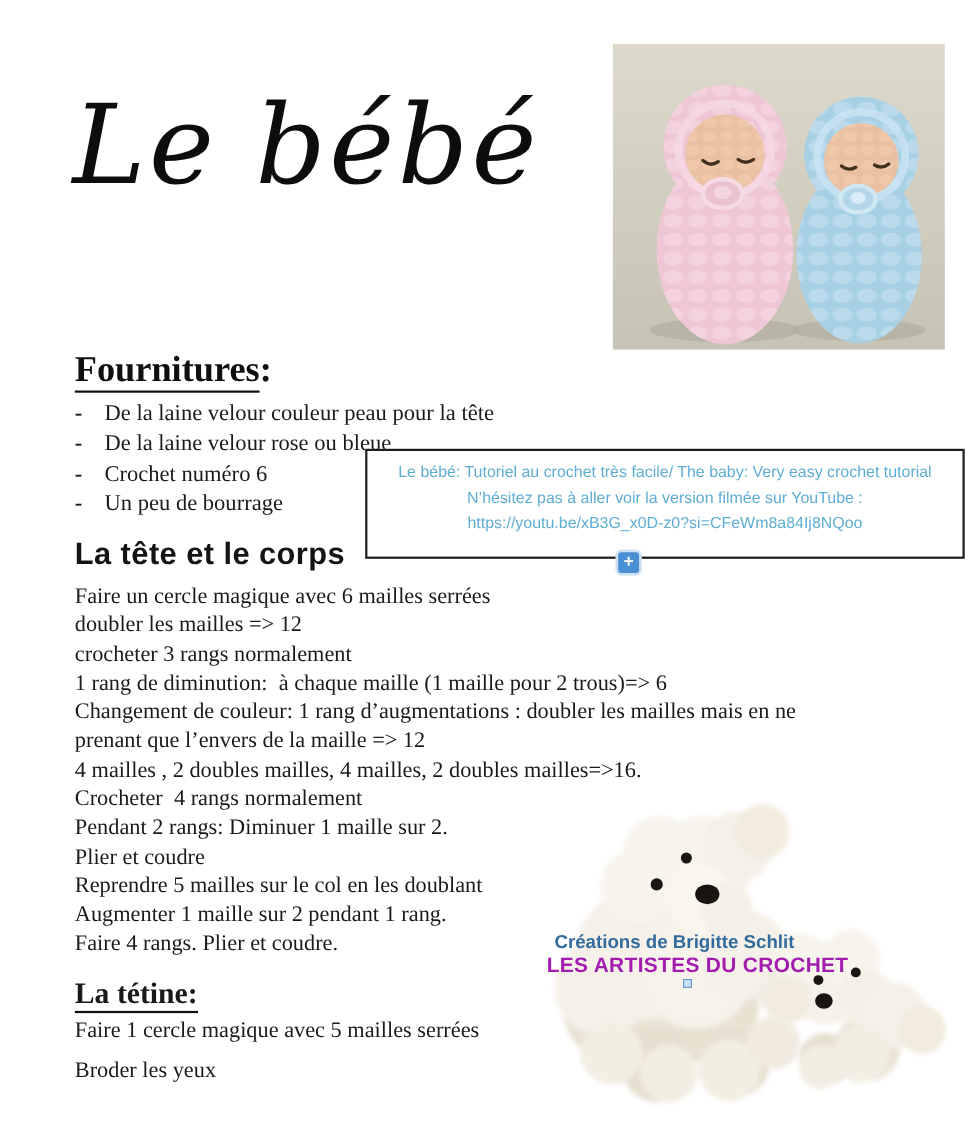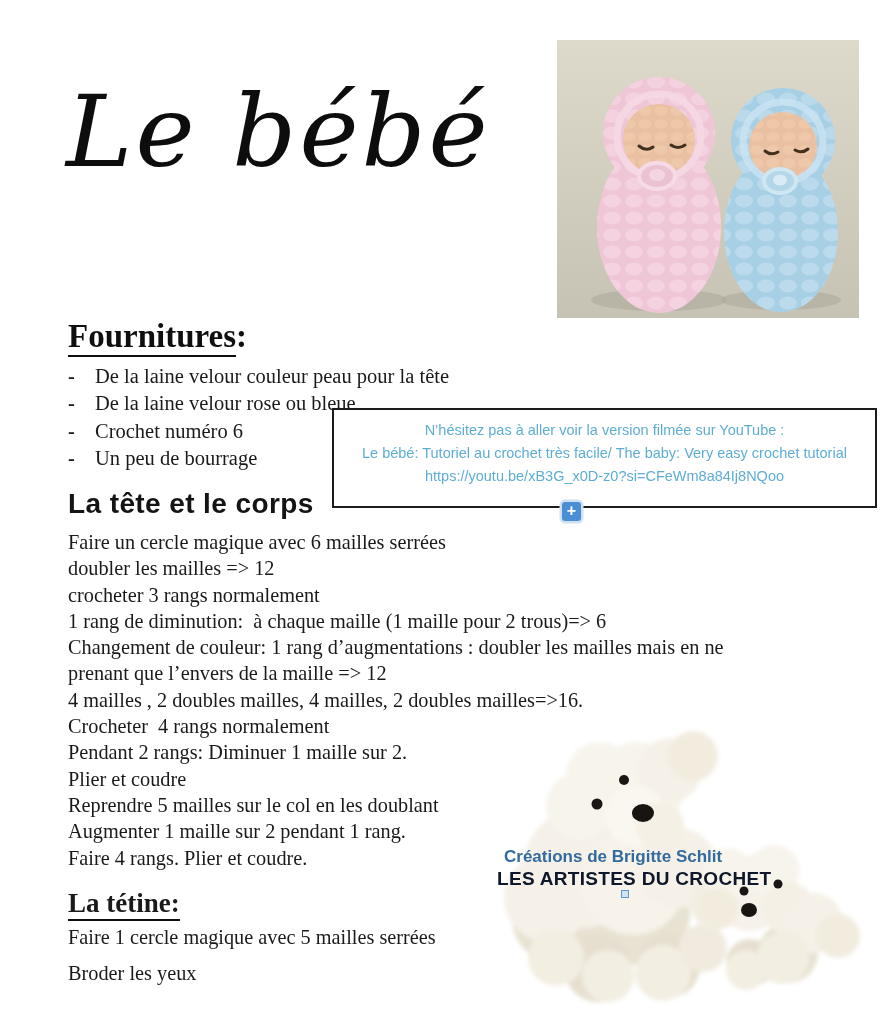--- a/index.html
+++ b/index.html
@@ -43,21 +43,21 @@
   .tetine{position:absolute;left:68px;top:888px;}
   .tetine-heading{font-size:27px;font-weight:bold;}
   .tetine-heading .ul{border-bottom:2px solid #0f0f0f;padding-bottom:1px;}
   .tetine-line{font-size:20.3px;margin-top:7px;}
   .broder{position:absolute;left:68px;top:962px;font-size:20.3px;}
 
   
   .dogs-caption1{position:absolute;left:16px;top:129px;font-family:"Liberation Sans", sans-serif;
                  font-weight:bold;font-size:17px;color:#336b9e;white-space:pre;}
   .dogs-caption2{position:absolute;left:9px;top:150px;font-family:"Liberation Sans", sans-serif;
-                 font-weight:bold;font-size:19px;color:#0f172a;letter-spacing:.3px;white-space:pre;}
+                 font-weight:bold;font-size:19px;color:#a21caf;letter-spacing:.3px;white-space:pre;}
   .anchor-icon{position:absolute;left:133px;top:172px;width:8px;height:8px;
                background:#cfe3f5;border:1px solid #5a96cf;box-sizing:border-box;}
 </style>
 </head>
 <body>
 
 <div class="page">
 
   <div class="title">Le bébé</div>
 
@@ -126,22 +126,22 @@
           <span>Crochet numéro 6</span>
         </li>
       <li>
           <span class="dash">-</span>
           <span>Un peu de bourrage</span>
         </li>
     </ul>
   </section>
 
   <div class="yt-box">
+    <div class="yt-line">Le bébé: Tutoriel au crochet très facile/ The baby: Very easy crochet tutorial</div>
     <div class="yt-line">N’hésitez pas à aller voir la version filmée sur YouTube :</div>
-    <div class="yt-line">Le bébé: Tutoriel au crochet très facile/ The baby: Very easy crochet tutorial</div>
     <div class="yt-line">https://youtu.be/xB3G_x0D-z0?si=CFeWm8a84Ij8NQoo</div>
   </div>
   <div class="plus-icon">+</div>
 
   <section class="headbody">
     <div class="hb-heading">La tête et le corps</div>
     <div class="hb-lines">
       <div class="body-line">Faire un cercle magique avec 6 mailles serrées</div>
       <div class="body-line">doubler les mailles =&gt; 12</div>
       <div class="body-line">crocheter 3 rangs normalement</div>

